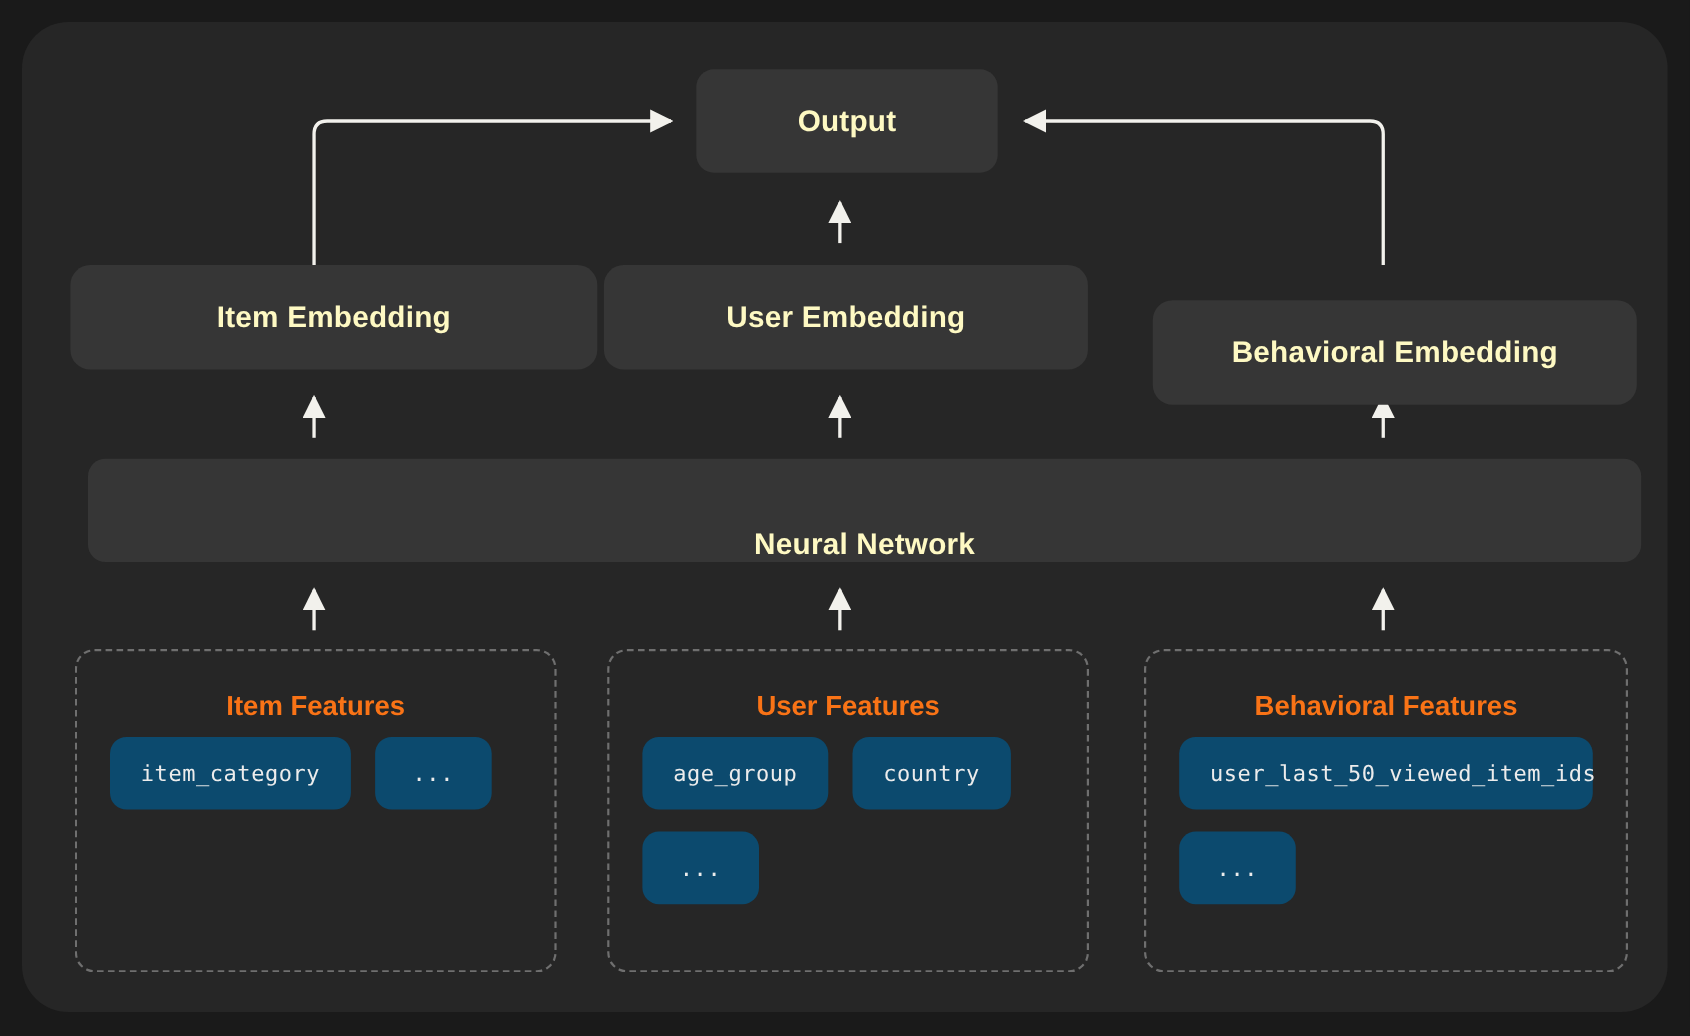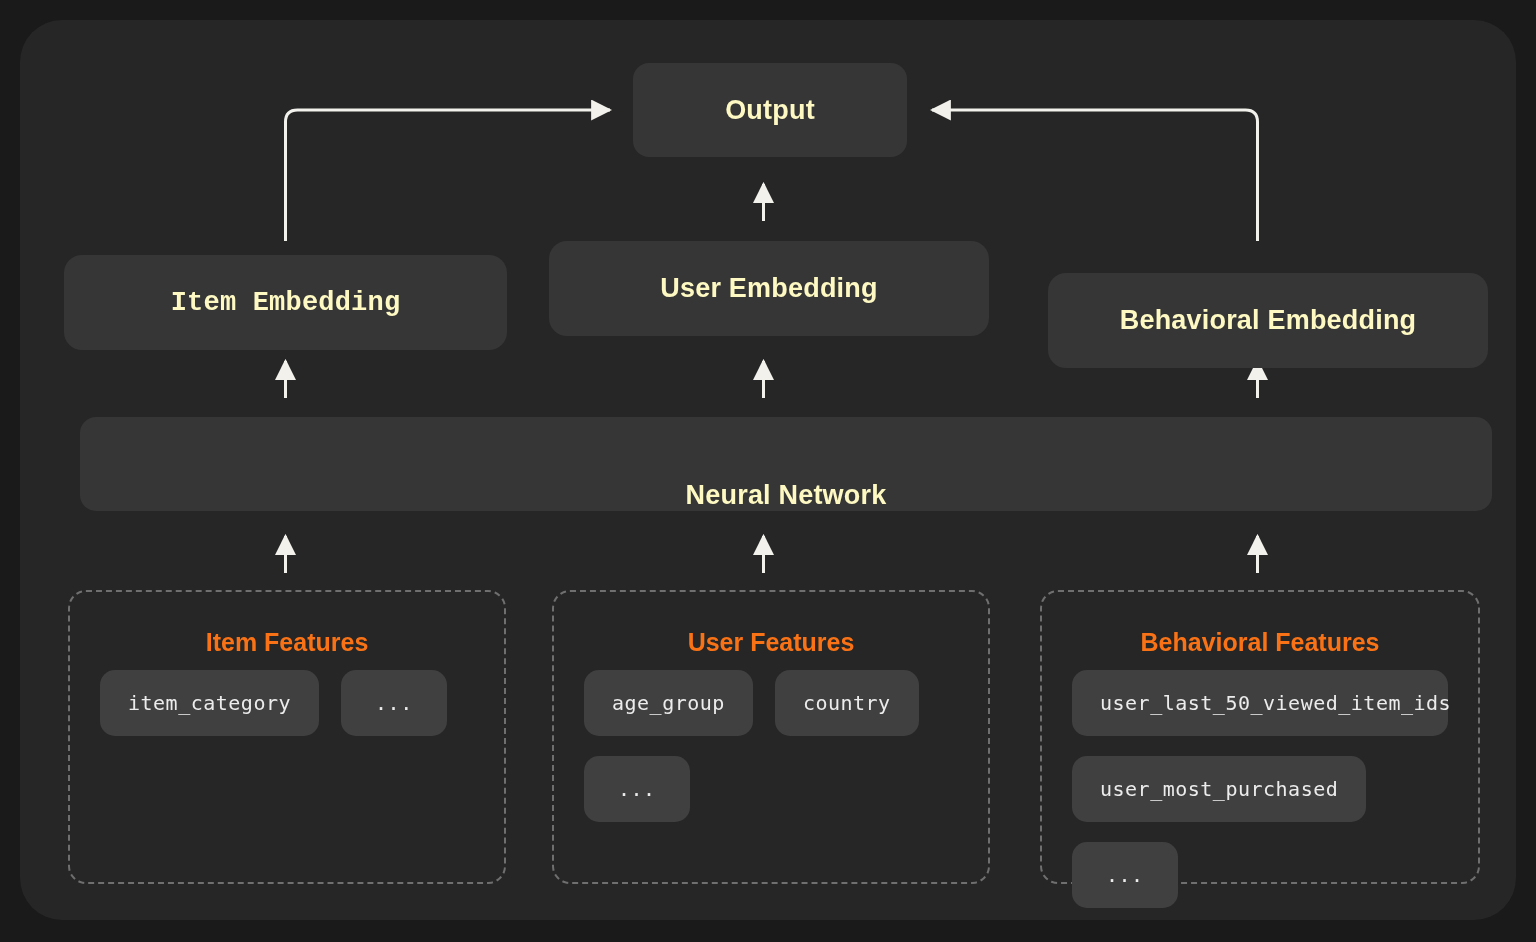--- a/index.html
+++ b/index.html
@@ -72,21 +72,21 @@
     position: absolute;
     left: 30px;
     right: 30px;
     top: 78px;
     display: flex;
     flex-wrap: wrap;
     gap: 20px 22px;
     align-content: flex-start;
   }
   .chip {
-    background: #404040;
+    background: #0c4a6e;
     border-radius: 15px;
     color: #ececec;
     font-family: "DejaVu Sans Mono", "Liberation Mono", monospace;
     font-size: 20px;
     line-height: 1;
     padding: 23px 28px;
     white-space: nowrap;
     letter-spacing: 0.5px;
   }
   .chip.ellipsis { padding-left: 34px; padding-right: 34px; }
@@ -118,21 +118,21 @@
 
     <path d="M 285.5 573 L 285.5 536" fill="none" stroke="#f2f1ec" stroke-width="3" marker-end="url(#ah)"></path>
     <path d="M 763.5 573 L 763.5 536" fill="none" stroke="#f2f1ec" stroke-width="3" marker-end="url(#ah)"></path>
     <path d="M 1257.5 573 L 1257.5 536" fill="none" stroke="#f2f1ec" stroke-width="3" marker-end="url(#ah)"></path>
   </svg>
 
   <div class="node output" style="left:633px; top:63px; width:274px; height:94px;">
     <span>Output</span>
   </div>
 
-  <div class="node" style="left:64px; top:255px; width:443px; height:95px;font-family:Liberation Mono, monospace;">
+  <div class="node" style="left:64px; top:241px; width:479px; height:95px;">
     <span>Item Embedding</span>
   </div>
 
   <div class="node" style="left:549px; top:241px; width:440px; height:95px;">
     <span>User Embedding</span>
   </div>
 
   <div class="node" style="left:1048px; top:241px; width:440px; height:95px;margin-top:32px;">
     <span>Behavioral Embedding</span>
   </div>
@@ -155,18 +155,17 @@
       <div class="chip">age_group</div>
       <div class="chip">country</div>
       <div class="chip ellipsis">...</div>
     </div>
   </div>
 
   <div class="group" style="left:1040px; top:590px; width:436px; height:290px;">
     <div class="group-title">Behavioral Features</div>
     <div class="chips wide-row">
       <div class="chip full">user_last_50_viewed_item_ids</div>
-      <div class="chip">user_most_purchased</div>
       <div class="chip ellipsis">...</div>
     </div>
   </div>
 
 </div>
 
 </body></html>

